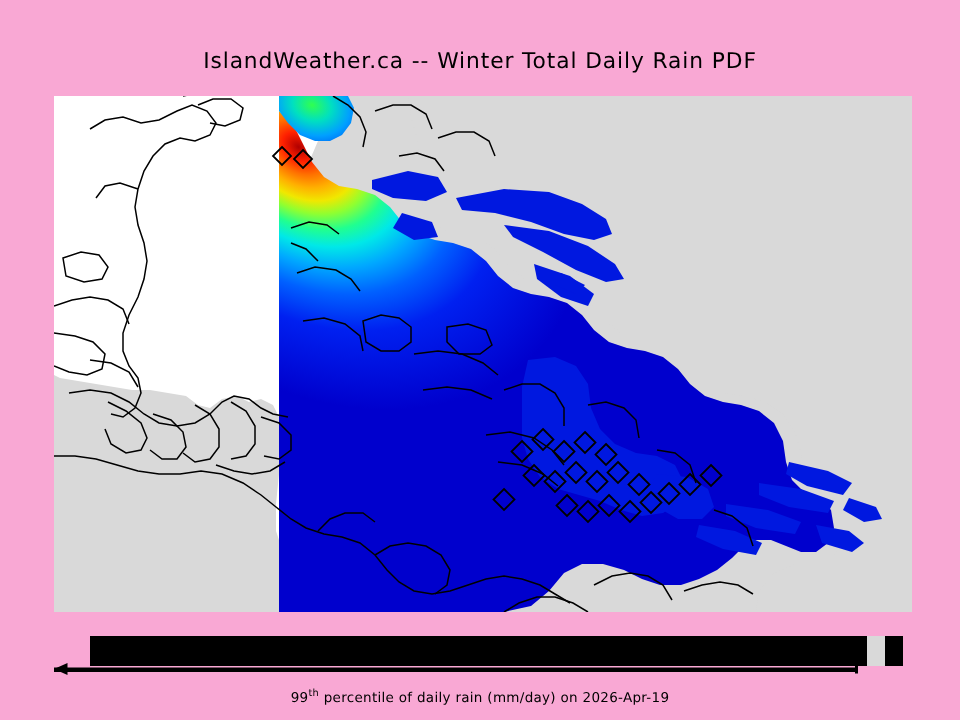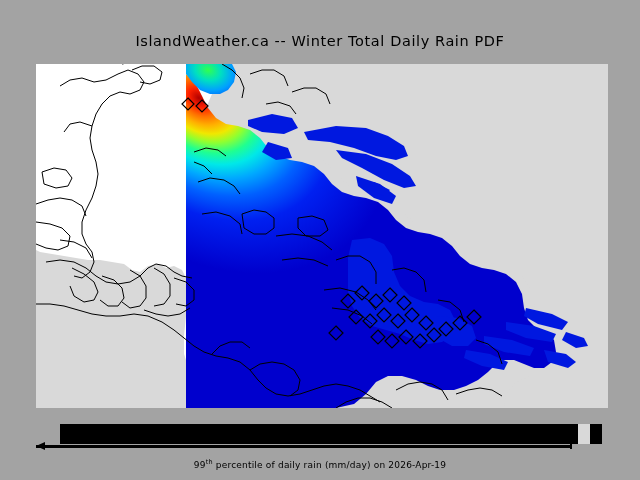--- a/index.html
+++ b/index.html
@@ -12,21 +12,21 @@
     height: 480px;
     font-family: "DejaVu Sans", sans-serif;
     overflow: hidden;
     position: relative;
   }
   #figure {
     position: absolute;
     left: 0; top: 0;
     width: 640px;
     height: 480px;
-    background: #a3a3a3;
+    background: #f9a8d4;
   }
   .title {
     position: absolute;
     left: 0;
     top: 33px;
     width: 640px;
     text-align: center;
     font-family: "DejaVu Sans", sans-serif;
     font-size: 14.5px;
     letter-spacing: 0.6px;

